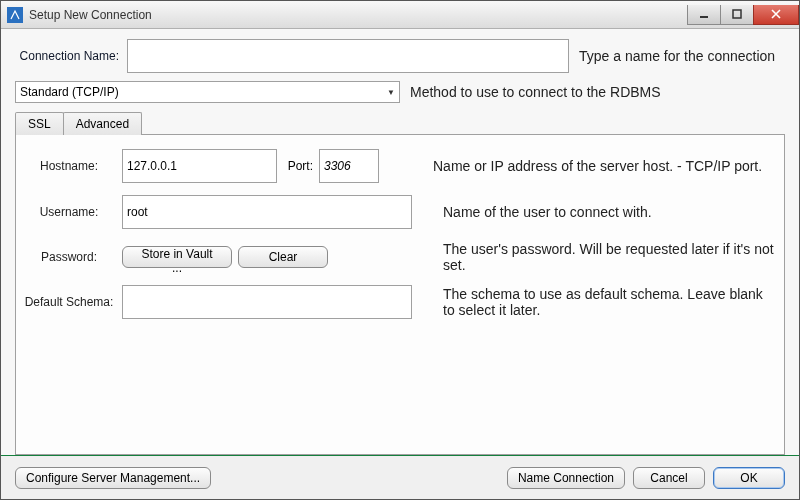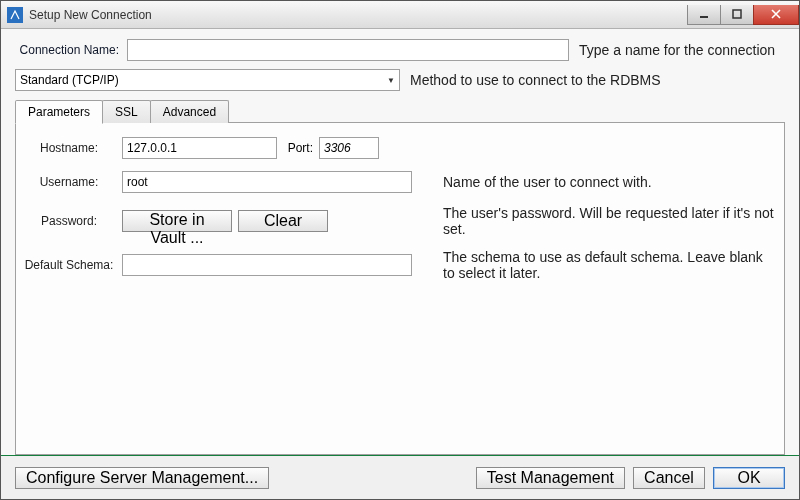--- a/index.html
+++ b/index.html
@@ -70,21 +70,21 @@
       align-items: center;
       margin-bottom: 8px;
     }
     .lbl-left {
       width: 112px;
       text-align: right;
       padding-right: 8px;
       color: #0f172a;
     }
     .field-text {
-      height: 22px;
+      height: 34px;
       border: 1px solid #a0a0a0;
       background: #fff;
       padding: 2px 4px;
       font-family: inherit;
       font-size: 12px;
     }
     .hint {
       color: #222;
       font-size: 14px;
       margin-left: 10px;
@@ -144,22 +144,22 @@
       text-align: center;
       padding-right: 8px;
       color: #222;
     }
     .btn {
       height: 22px;
       padding: 0 14px;
       border: 1px solid #8a8a8a;
       background: linear-gradient(to bottom, #fdfdfd, #e3e3e3);
       font-family: inherit;
-      font-size: 16px;
-      border-radius: 0;
+      font-size: 12px;
+      border-radius: 6px;
       cursor: default;
     }
     .btn + .btn { margin-left: 6px; }
     .btn.primary {
       border: 1px solid #3b78c4;
       box-shadow: 0 0 0 1px #a8c8ef inset;
     }
     .footer {
       height: 44px;
       display: flex;
@@ -213,32 +213,32 @@
 
     <div class="row">
       <div class="dropdown">
         <span>Standard (TCP/IP)</span>
         <span class="arrow">▼</span>
       </div>
       <div class="hint">Method to use to connect to the RDBMS</div>
     </div>
 
     <div class="tabs">
-      <div class="tab active">Parameters</div>
       <div class="tab">SSL</div>
       <div class="tab">Advanced</div>
     </div>
 
     <div class="tabpanel">
 
       <div class="prow">
         <div class="plbl">Hostname:</div>
         <input class="field-text" style="width: 155px;" value="127.0.0.1">
         <div style="width:42px;text-align:right;padding-right:6px">Port:</div>
         <input class="field-text" style="width: 60px; font-style: italic;" value="3306">
+        <div class="hint" style="margin-left:54px">Name or IP address of the server host. - TCP/IP port.</div>
       </div>
 
       <div class="prow">
         <div class="plbl">Username:</div>
         <input class="field-text" style="width: 290px;" value="root">
         <div class="hint" style="margin-left:31px">Name of the user to connect with.</div>
       </div>
 
       <div class="prow">
         <div class="plbl">Password:</div>
@@ -253,18 +253,18 @@
         <div class="hint" style="margin-left:31px">The schema to use as default schema. Leave blank to select it later.</div>
       </div>
 
     </div>
 
   </div>
 
   <div class="footer">
     <button class="btn" style="min-width:190px">Configure Server Management...</button>
     <div class="spacer"></div>
-    <button class="btn" style="min-width:110px">Test Management</button>
+    <button class="btn" style="min-width:110px">Name Connection</button>
     <button class="btn">Cancel</button>
     <button class="btn primary">OK</button>
   </div>
 
 </div>
 
 </body></html>

